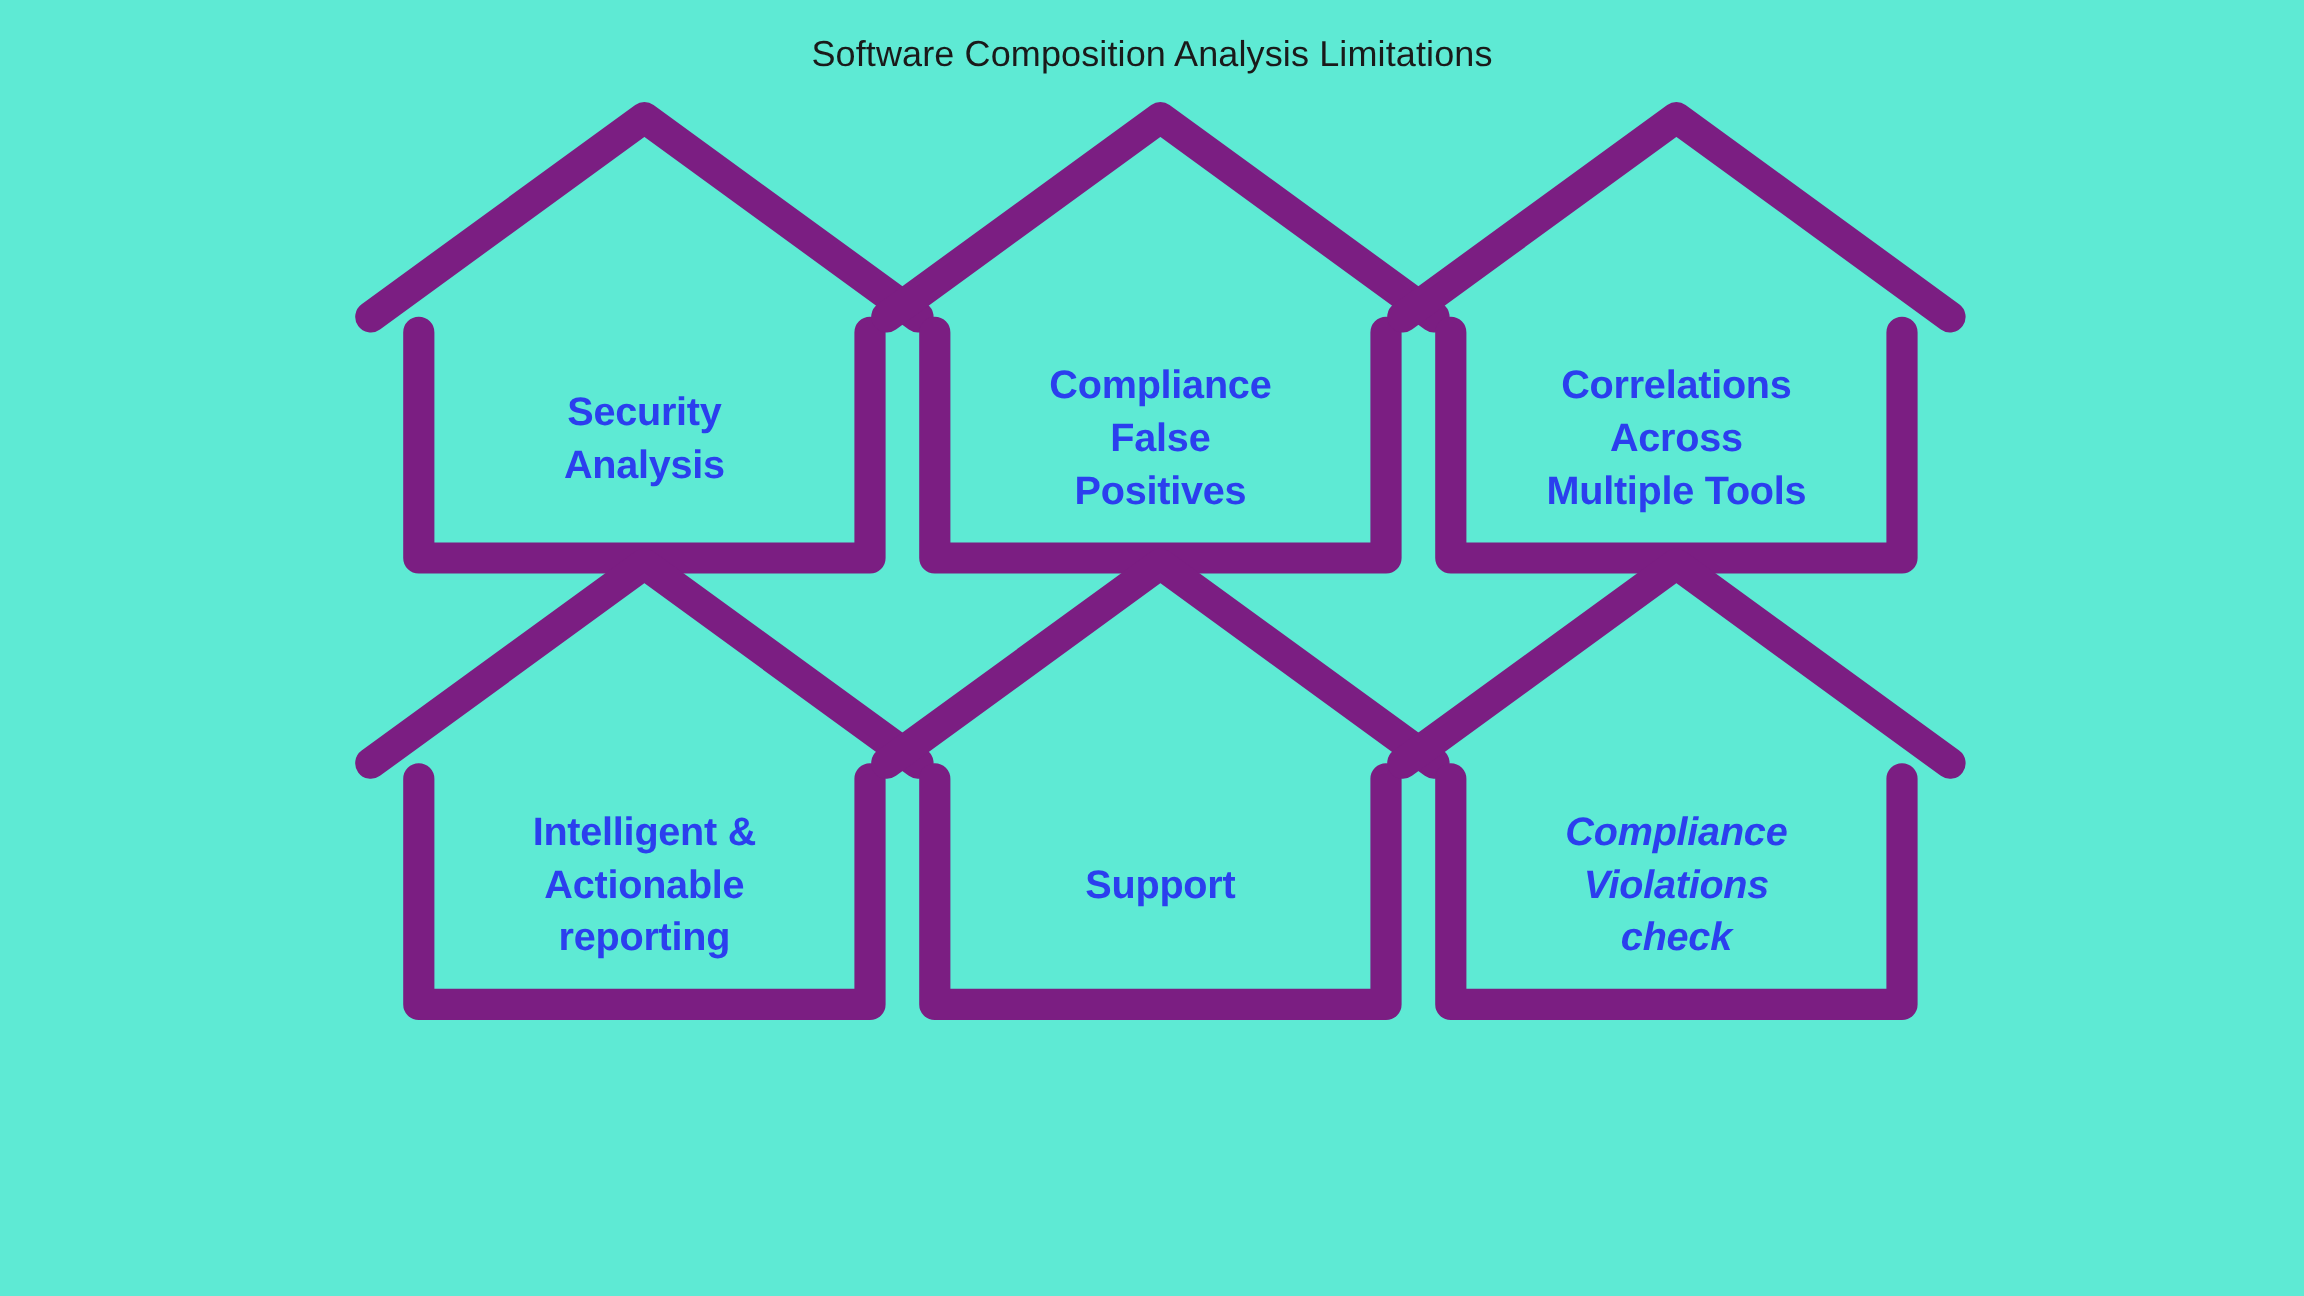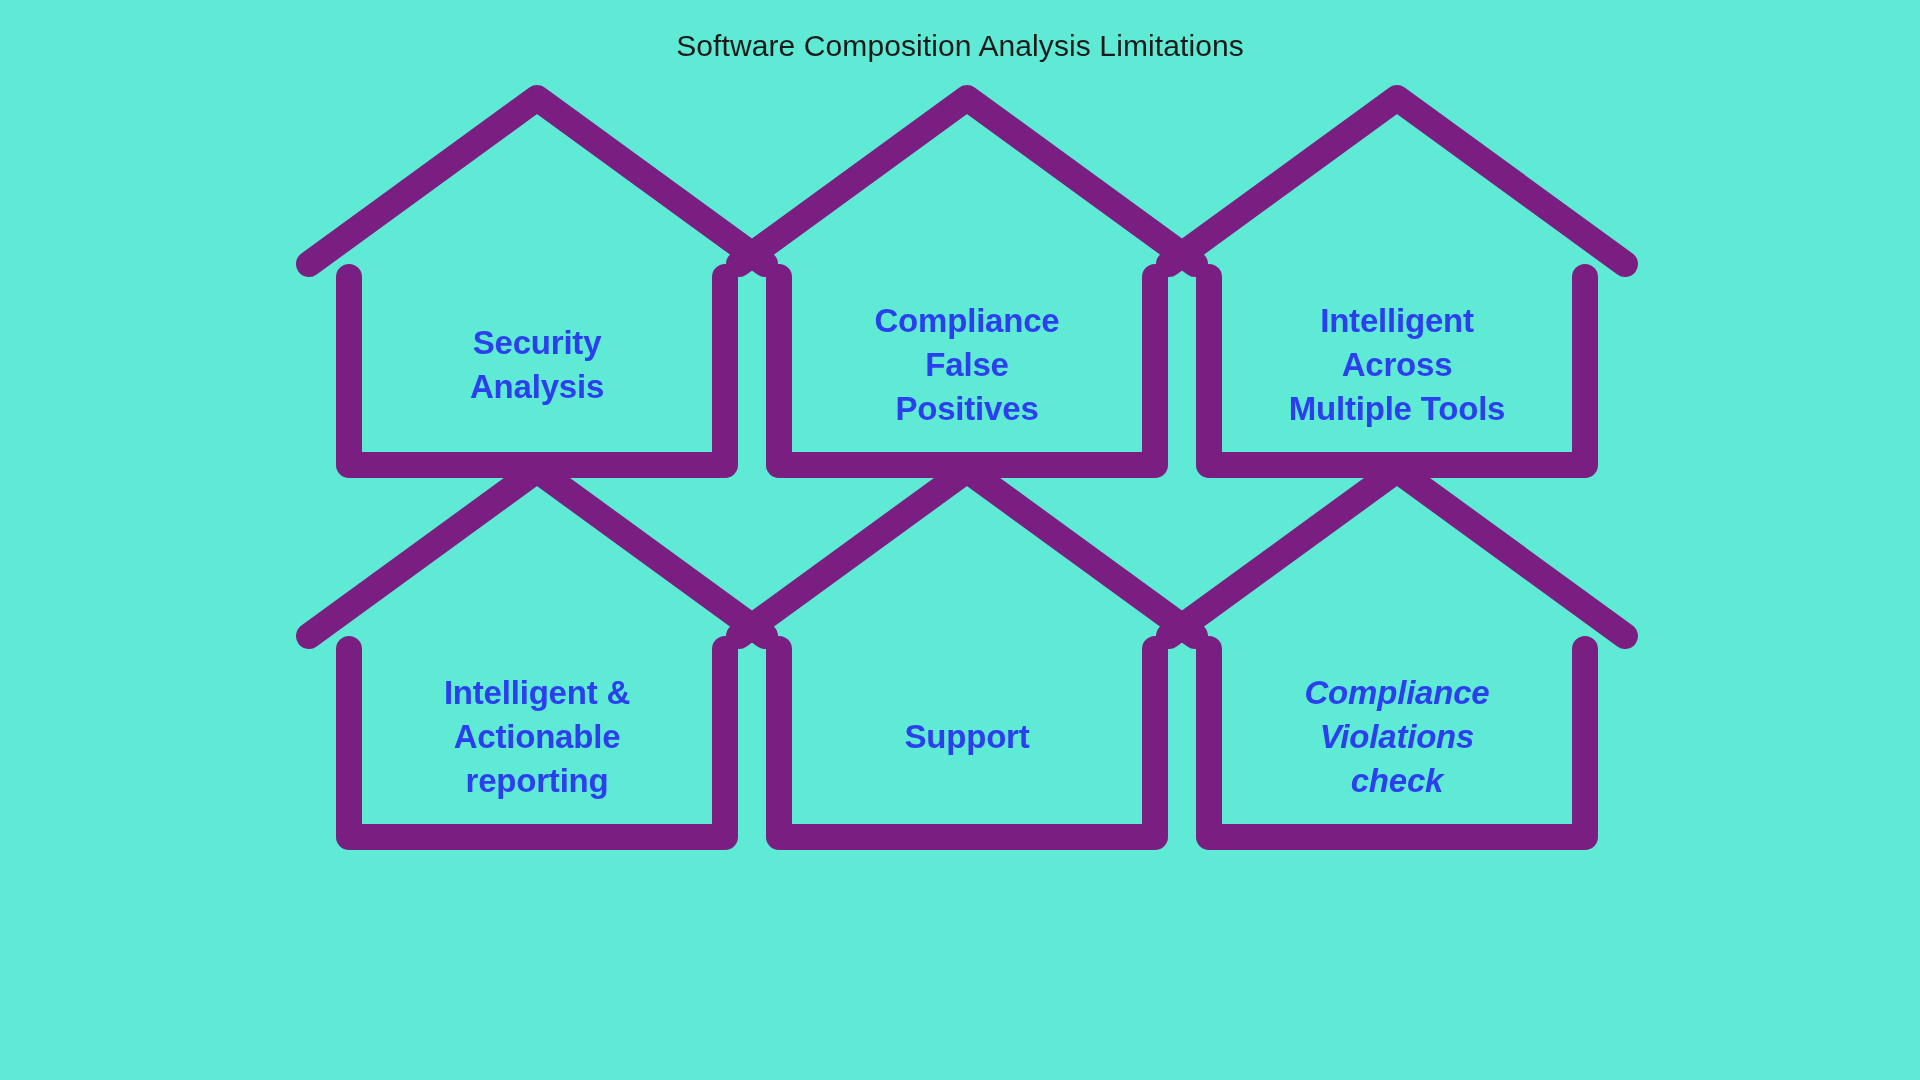--- a/index.html
+++ b/index.html
@@ -113,21 +113,21 @@
       <div class="house-label" style="color: rgb(43, 63, 238); top: 227px;">Compliance
 False
 Positives</div>
     </div>
 
     <div class="house row-1 col-3">
       <svg class="house-svg" viewBox="0 0 500 400">
         <path d="M 22 192 L 250 26 L 478 192" fill="none" stroke="#7B1E82" stroke-width="26" stroke-linecap="round" stroke-linejoin="round"></path>
         <path d="M 62 205 L 62 393 L 438 393 L 438 205" fill="none" stroke="#7B1E82" stroke-width="26" stroke-linecap="round" stroke-linejoin="round"></path>
       </svg>
-      <div class="house-label" style="color: rgb(43, 63, 238); top: 227px;">Intelligent
+      <div class="house-label" style="color: rgb(43, 63, 238); top: 227px;">Correlations
 Across
 Multiple Tools</div>
     </div>
 
     <div class="house row-2 col-1">
       <svg class="house-svg" viewBox="0 0 500 400">
         <path d="M 22 192 L 250 26 L 478 192" fill="none" stroke="#7B1E82" stroke-width="26" stroke-linecap="round" stroke-linejoin="round"></path>
         <path d="M 62 205 L 62 393 L 438 393 L 438 205" fill="none" stroke="#7B1E82" stroke-width="26" stroke-linecap="round" stroke-linejoin="round"></path>
       </svg>
       <div class="house-label" style="color: rgb(43, 63, 238); top: 227px;">Intelligent &amp;

